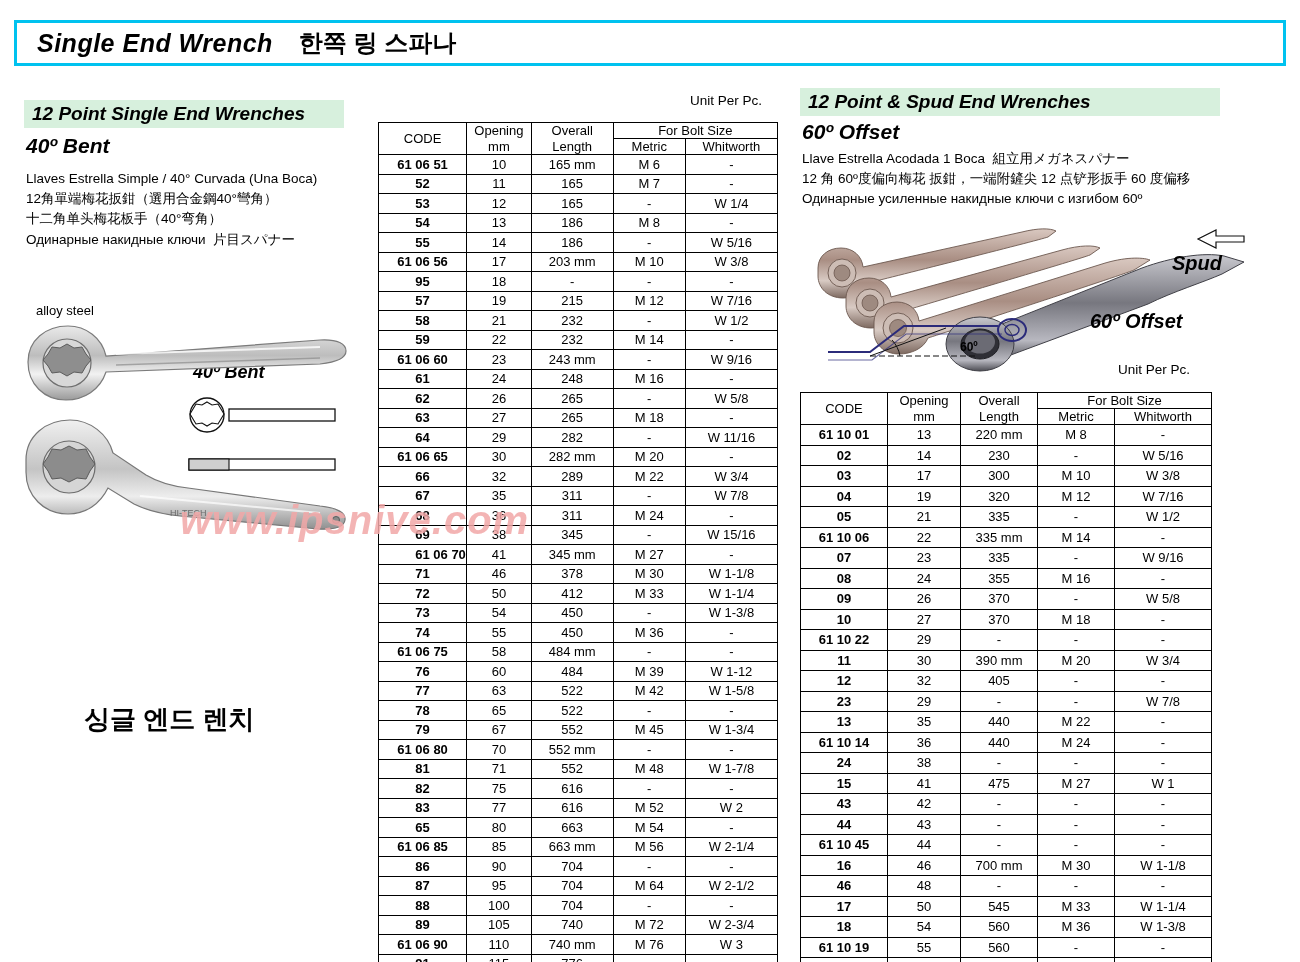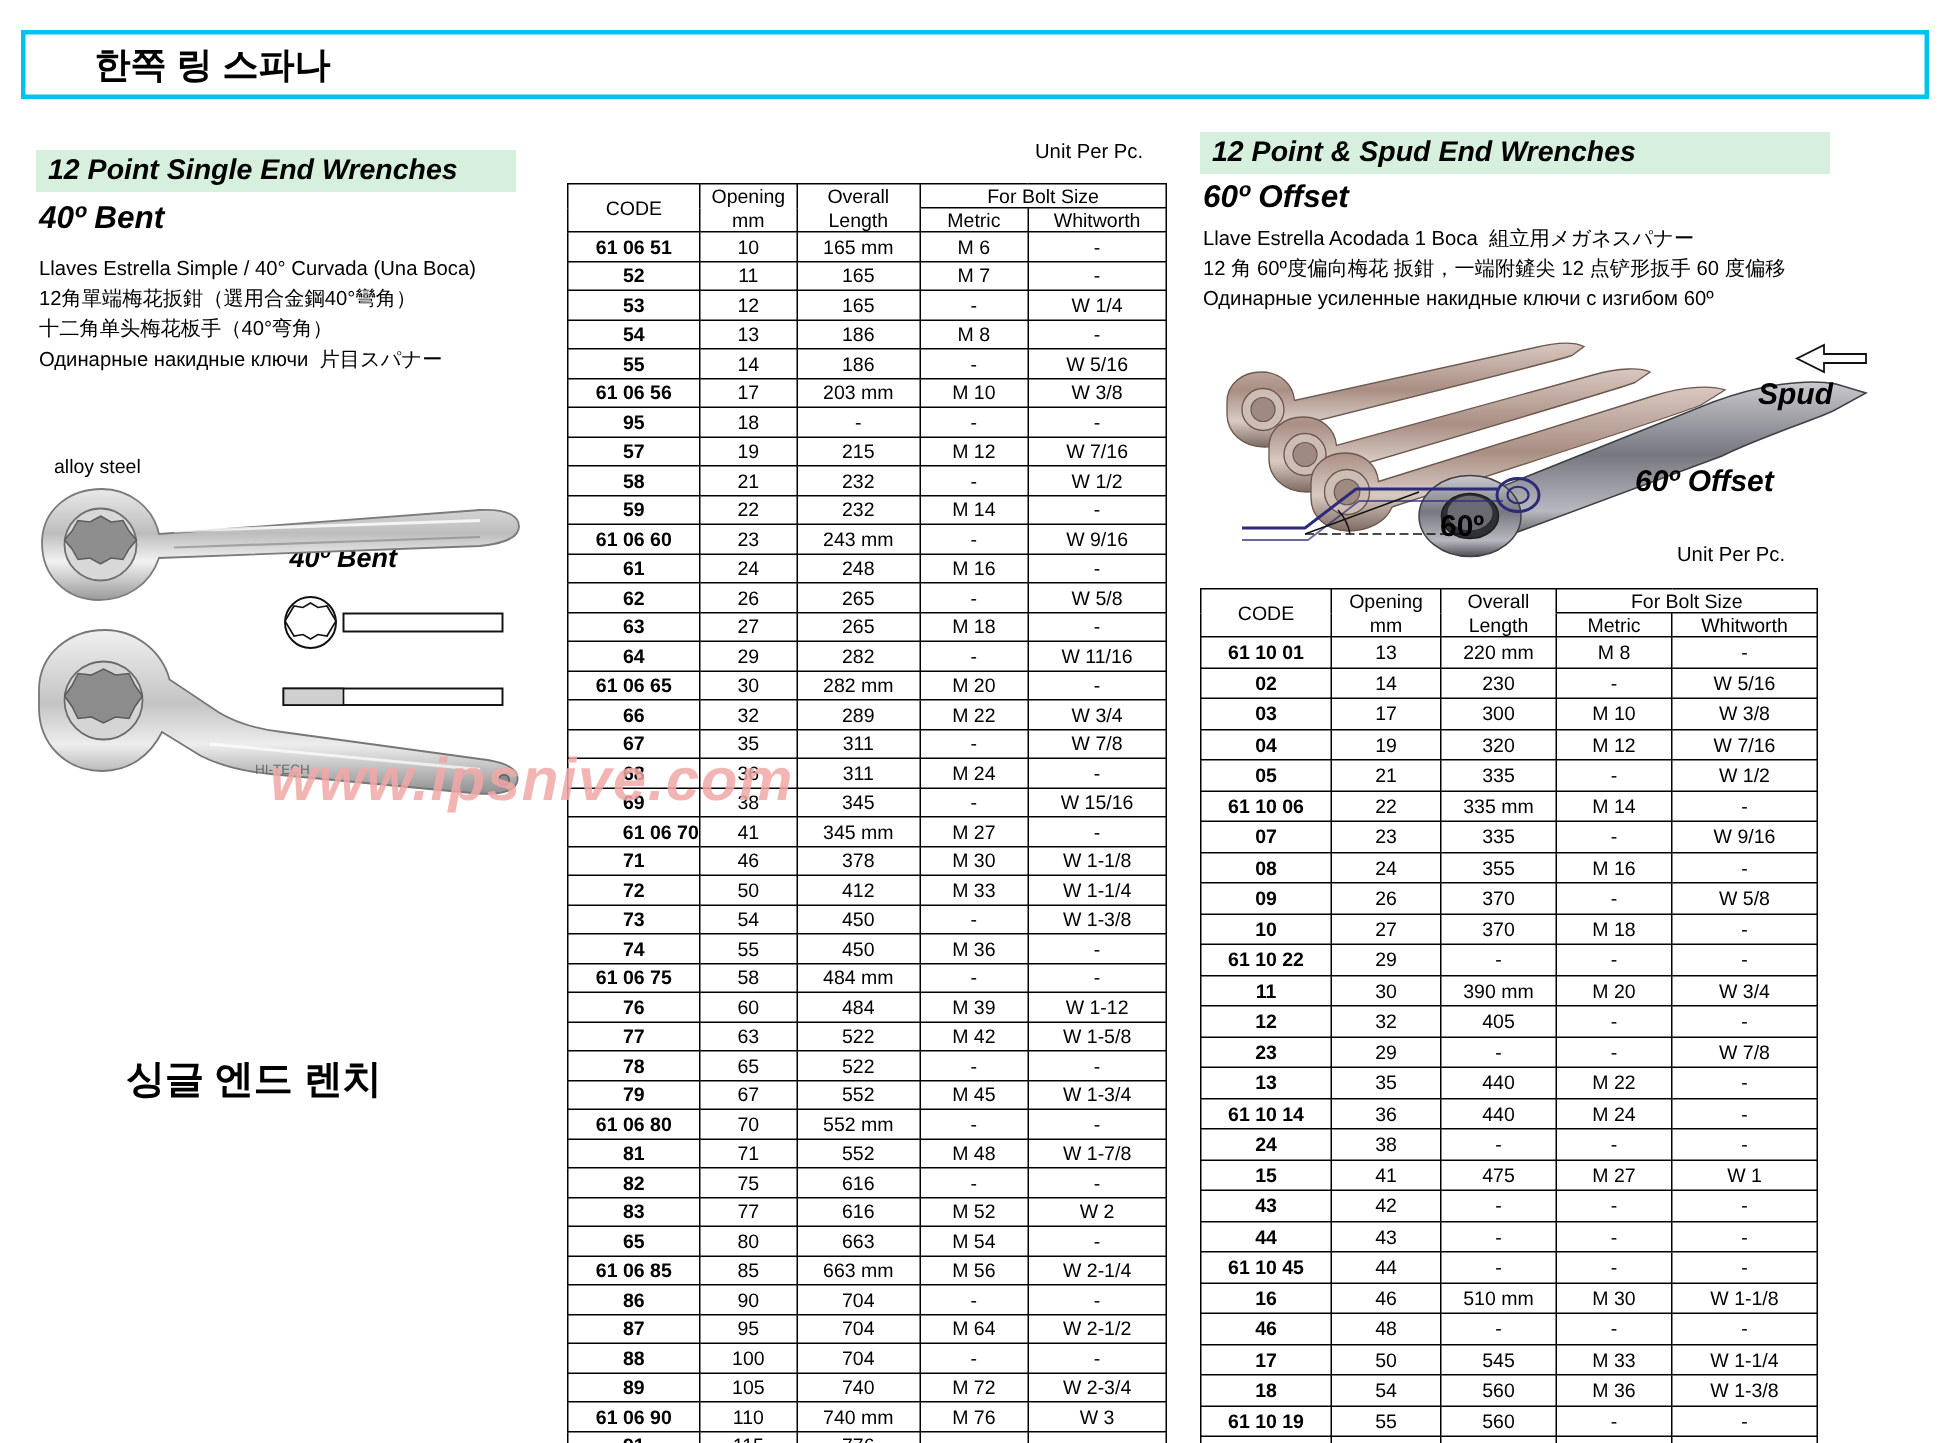--- a/index.html
+++ b/index.html
@@ -80,20 +80,21 @@
   }
   .spud-label{
     position:absolute;font-style:italic;font-weight:bold;font-size:20px;
   }
 </style>
 </head>
 <body>
 
 <div class="hdr">
   <div class="hdr-inner">
+    <span class="hdr-title">Single End Wrench</span>
     <span class="hdr-kr">한쪽 링 스파나</span>
   </div>
 </div>
 
 <div class="banner" id="banner-left">12 Point Single End Wrenches</div>
 <div class="sub-ital" style="left:26px;top:134px;">40º Bent</div>
 
 <div class="desc" style="left:26px;top:170px;">Llaves Estrella Simple / 40° Curvada (Una Boca)</div>
 <div class="desc" style="left:26px;top:190px;">12角單端梅花扳鉗（選用合金鋼40°彎角）</div>
 <div class="desc" style="left:26px;top:210px;">十二角单头梅花板手（40°弯角）</div>
@@ -511,21 +512,21 @@
 
 <svg class="draw" style="left:826px;top:316px;" width="230" height="56" viewBox="0 0 230 56">
   <path d="M2,36 L44,36 L78,10 L172,10" stroke="#2b2b7a" stroke-width="2" fill="none"></path>
   <path d="M2,44 L46,44 L80,18 L176,18" stroke="#2b2b7a" stroke-width="1.2" fill="none" opacity=".7"></path>
   <path d="M44,40 L150,40" stroke="#111" stroke-width="1" stroke-dasharray="6 3"></path>
   <path d="M44,40 L120,12" stroke="#111" stroke-width="1"></path>
   <path d="M74,40 A32,32 0 0,0 66,24" stroke="#111" stroke-width="1" fill="none"></path>
   <ellipse cx="186" cy="14" rx="14" ry="11" fill="none" stroke="#2b2b7a" stroke-width="2"></ellipse>
   <ellipse cx="186" cy="14" rx="7" ry="5.5" fill="none" stroke="#2b2b7a" stroke-width="1.4"></ellipse>
 </svg>
-<div class="smalltxt" style="left:960px;top:340px;font-weight:bold;font-size:20px;">60º</div>
+<div class="smalltxt" style="left:960px;top:340px;font-weight:bold;font-size:12px;">60º</div>
 
 <div class="unit" style="left:1118px;top:362px;">Unit Per Pc.</div>
 
 <table class="spec" id="right-table" style="left:800px;top:392px;width:412px;">
   <thead>
     <tr>
       <th rowspan="2" style="width:86px;">CODE</th>
       <th style="width:72px;border-bottom:none;">Opening</th>
       <th style="width:76px;border-bottom:none;">Overall</th>
       <th colspan="2">For Bolt Size</th>
@@ -681,21 +682,21 @@
       <tr class="grp-sep">
         <td class="code" style="height: 19.5px;">61 10 45</td>
         <td class="" style="height: 19.5px;">44</td>
         <td class="" style="height: 19.5px;">-</td>
         <td class="" style="height: 19.5px;">-</td>
         <td class="" style="height: 19.5px;">-</td>
       </tr>
       <tr>
         <td class="code" style="height: 19.5px;">16</td>
         <td class="" style="height: 19.5px;">46</td>
-        <td class="" style="height: 19.5px;">510 mm</td>
+        <td class="" style="height: 19.5px;">700 mm</td>
         <td class="" style="height: 19.5px;">M 30</td>
         <td class="" style="height: 19.5px;">W 1-1/8</td>
       </tr>
       <tr>
         <td class="code" style="height: 19.5px;">46</td>
         <td class="" style="height: 19.5px;">48</td>
         <td class="" style="height: 19.5px;">-</td>
         <td class="" style="height: 19.5px;">-</td>
         <td class="" style="height: 19.5px;">-</td>
       </tr>

